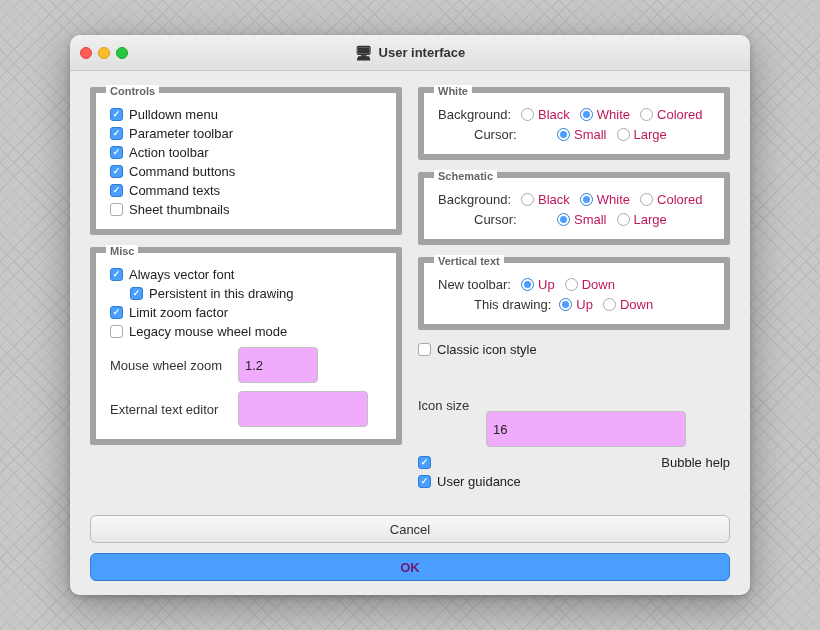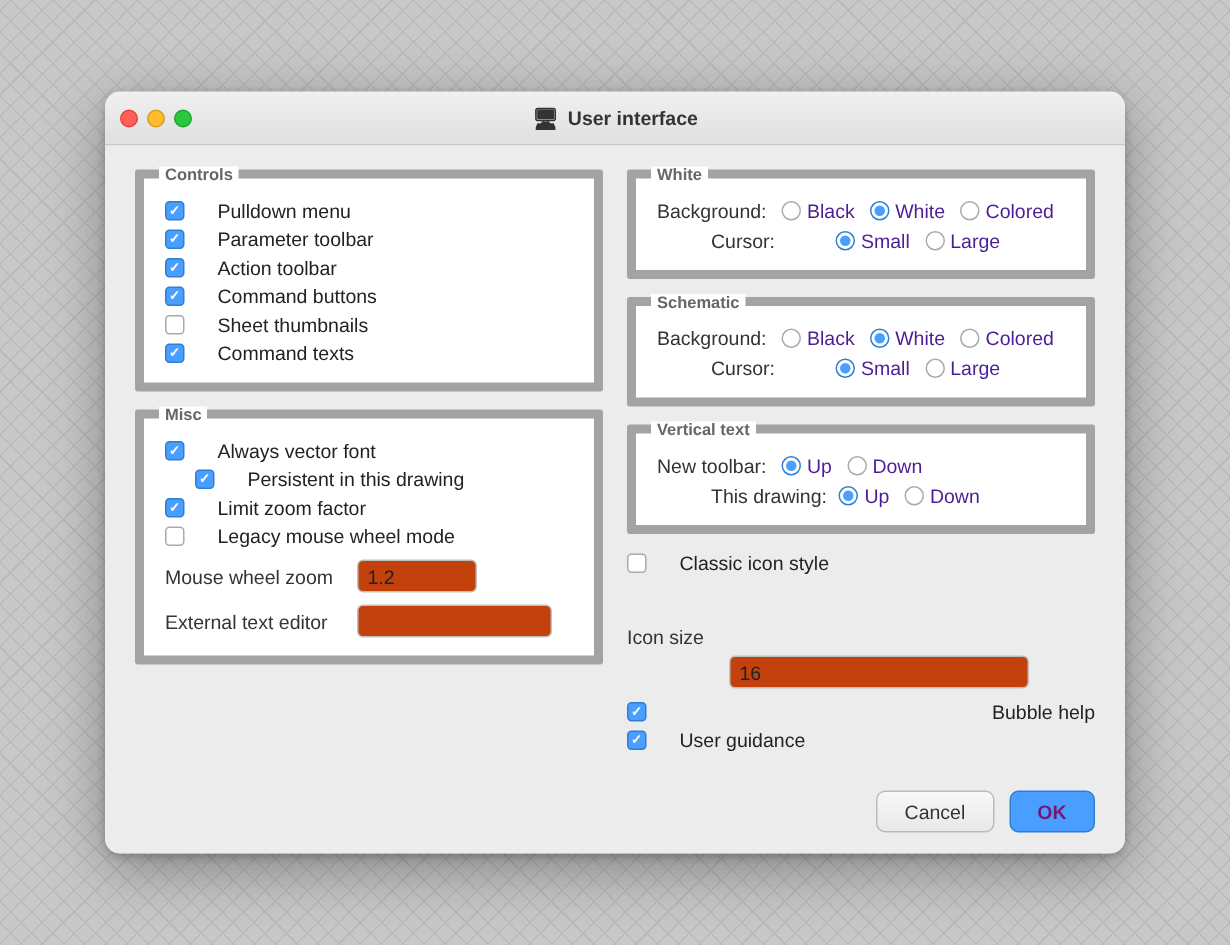--- a/index.html
+++ b/index.html
@@ -88,21 +88,21 @@
       color: #666;
       position: absolute;
       top: -8px;
       left: 10px;
       background: white;
       padding: 0 4px;
     }
     .checkbox-row {
       display: flex;
       align-items: center;
-      gap: 22px;
+      gap: 6px;
       margin-bottom: 4px;
     }
     .checkbox-row:last-child { margin-bottom: 0; }
     .checkbox {
       width: 13px;
       height: 13px;
       border: 1px solid #aaa;
       border-radius: 3px;
       background: white;
       display: flex;
@@ -168,52 +168,53 @@
     }
     .radio.selected::after {
       content: '';
       width: 7px;
       height: 7px;
       border-radius: 50%;
       background: #4a9eff;
     }
     .radio-label {
       font-size: 13px;
-      color: #4c1d95;
+      color: #be185d;
     }
     .input-row {
       display: flex;
       align-items: center;
       gap: 8px;
       margin-top: 8px;
     }
     .input-row-label {
       font-size: 13px;
       color: #333;
       min-width: 120px;
     }
     .text-input {
-      height: 22px;
+      height: 36px;
       border: 1px solid #c0c0c0;
       border-radius: 4px;
       padding: 0 6px;
       font-size: 13px;
-      background: #c2410c;
+      background: #f0abfc;
       color: #222;
       width: 80px;
     }
     .text-input.wide {
       width: 130px;
     }
     .bottom-bar {
       padding: 10px 20px 14px 20px;
       display: flex;
       justify-content: flex-end;
       gap: 10px;
       background: #ececec;
+      flex-direction: column;
     }
     .btn {
       height: 28px;
       padding: 0 18px;
       border-radius: 6px;
       font-size: 13px;
       cursor: pointer;
       border: none;
       font-weight: 500;
     }
@@ -263,26 +264,26 @@
           </div>
           <div class="checkbox-row">
             <div class="checkbox checked"></div>
             <span class="checkbox-label">Action toolbar</span>
           </div>
           <div class="checkbox-row">
             <div class="checkbox checked"></div>
             <span class="checkbox-label">Command buttons</span>
           </div>
           <div class="checkbox-row">
+            <div class="checkbox checked"></div>
+            <span class="checkbox-label">Command texts</span>
+          </div>
+          <div class="checkbox-row">
             <div class="checkbox"></div>
             <span class="checkbox-label">Sheet thumbnails</span>
-          </div>
-          <div class="checkbox-row">
-            <div class="checkbox checked"></div>
-            <span class="checkbox-label">Command texts</span>
           </div>
         </div>
       </div>
 
       <div class="group-box">
         <span class="group-label">Misc</span>
         <div style="margin-top:4px;">
           <div class="checkbox-row">
             <div class="checkbox checked"></div>
             <span class="checkbox-label">Always vector font</span>

